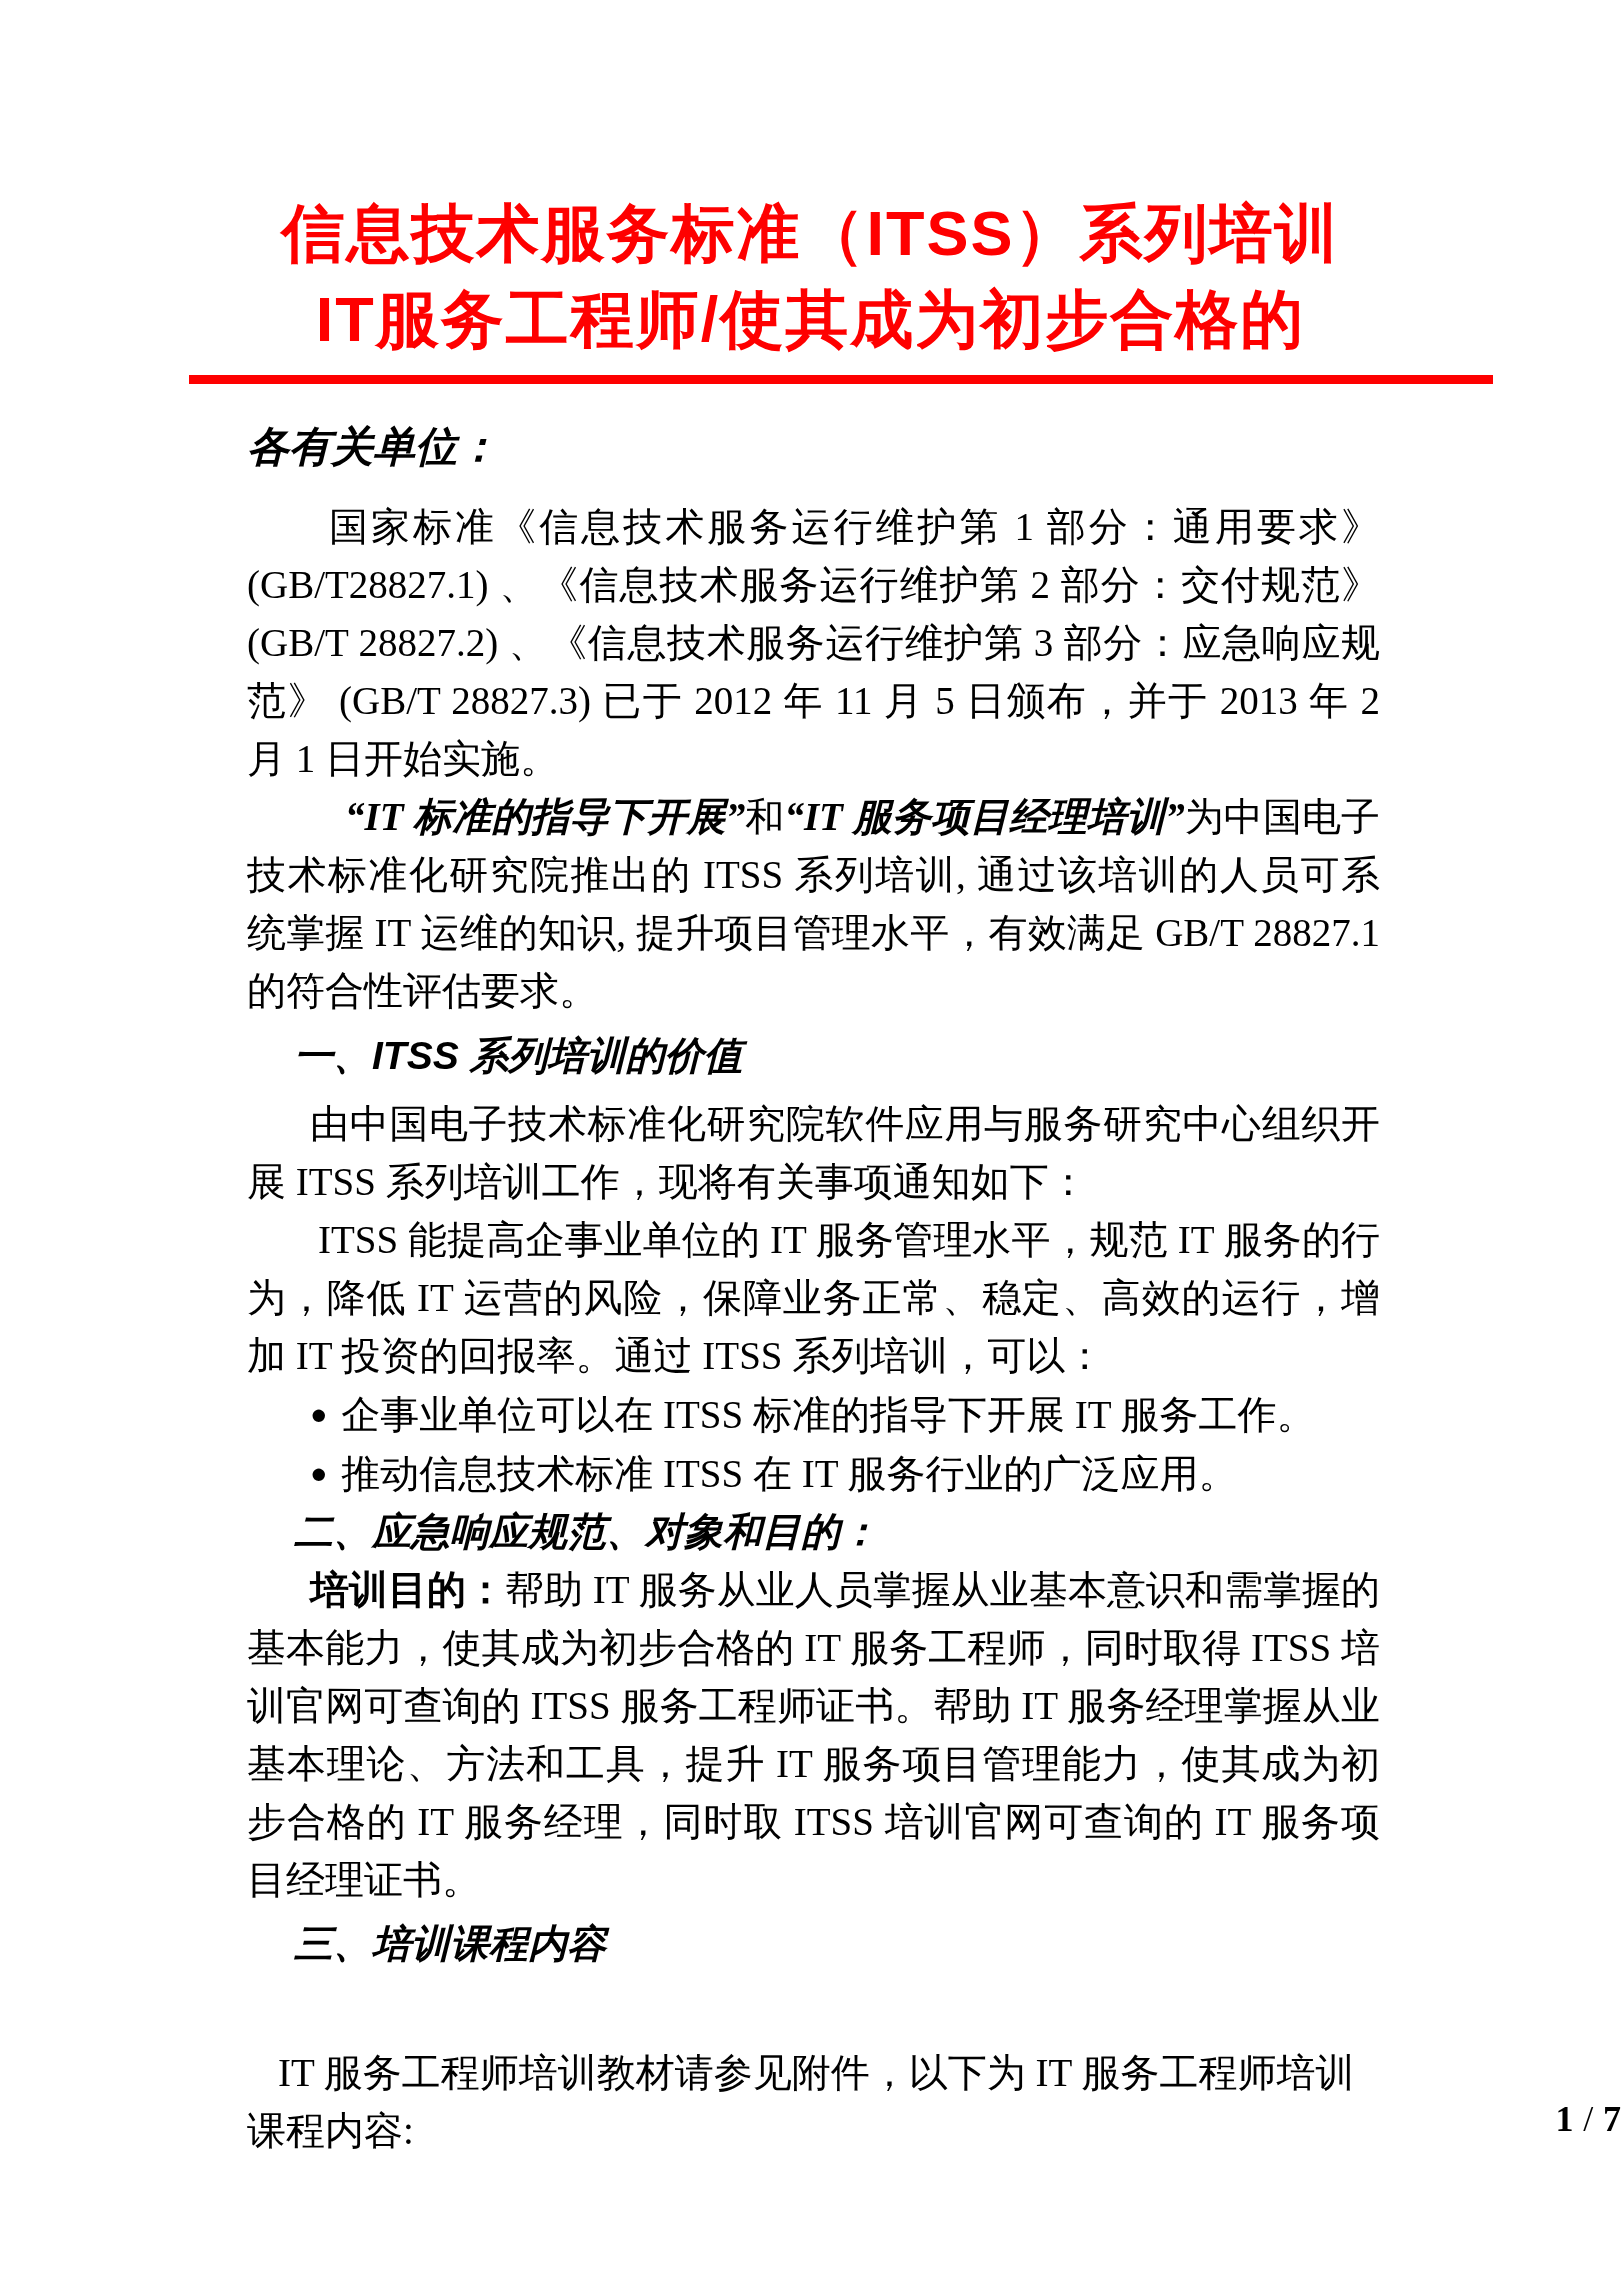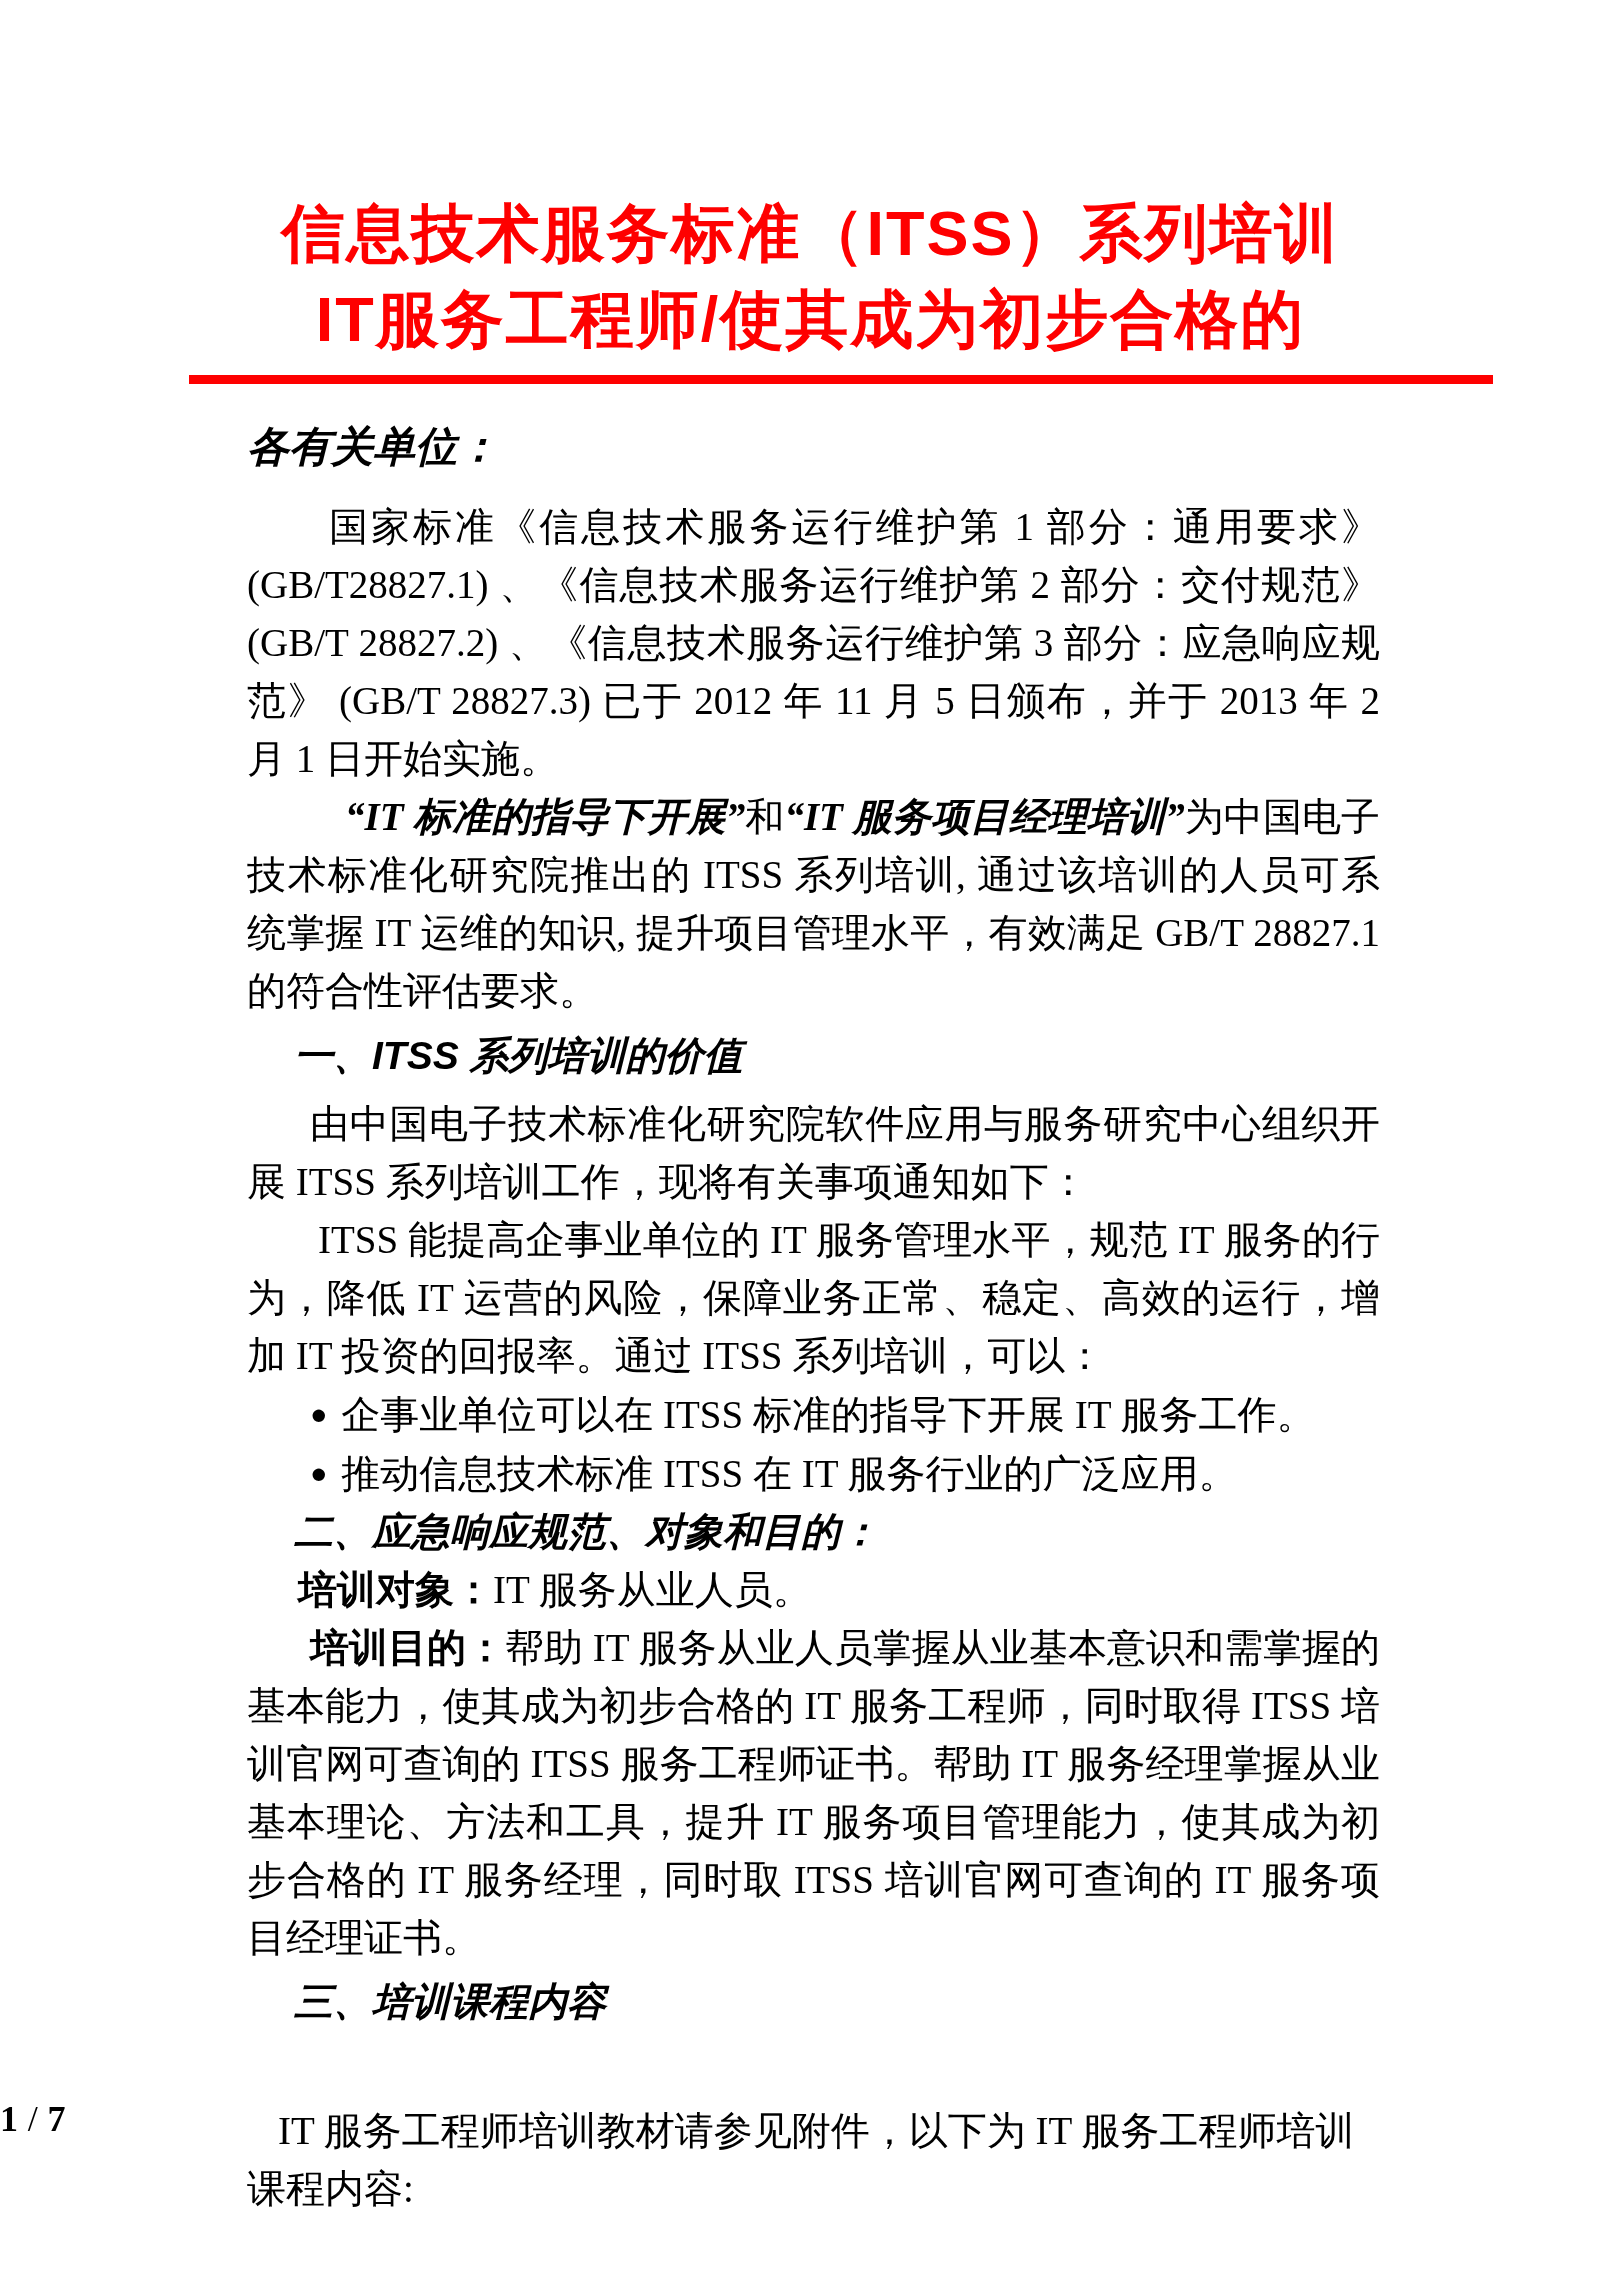--- a/index.html
+++ b/index.html
@@ -56,21 +56,21 @@
   .ind-84{text-indent:82px;}
   .ind-100{text-indent:98px;}
   .mt-6{margin-top:5.9px;}
   .mt-8{margin-top:7.8px;}
   .mt-10{margin-top:9.8px;}
   .mt-22{margin-top:21.6px;}
   .spacer{height:71px;}
   
   .page-footer{
     position:absolute;left:0;right:0;top:2098px;
-    text-align:left;
+    text-align:right;
     font-size:36px;line-height:43px;
     color:#000;
   }
   .page-footer .num{font-weight:bold;}
   .page-footer .sep{font-weight:normal;padding:0 9.8px;}
 </style>
 </head>
 <body>
 
 <div class="page" style="background: #ffffff;">
@@ -85,21 +85,20 @@
   <div class="doc-body">
       <div class="blk sal "><span class="run-b">各有关单位：</span></div>
       <div class="blk ind-84 mt-22"><span>国家标准《信息技术服务运行维护第 1 部分：通用要求》(GB/T28827.1) 、《信息技术服务运行维护第 2 部分：交付规范》 (GB/T 28827.2) 、《信息技术服务运行维护第 3 部分：应急响应规范》 (GB/T 28827.3) 已于 2012 年 11 月 5 日颁布，并于 2013 年 2 月 1 日开始实施。</span></div>
       <div class="blk ind-100"><span class="run-b">“IT 标准的指导下开展”</span><span>和</span><span class="run-b">“IT 服务项目经理培训”</span><span>为中国电子技术标准化研究院推出的 ITSS 系列培训, 通过该培训的人员可系统掌握 IT 运维的知识, 提升项目管理水平，有效满足 GB/T 28827.1 的符合性评估要求。</span></div>
       <div class="blk blk-h ind-48 mt-8"><span class="run-b">一、ITSS 系列培训的价值</span></div>
       <div class="blk ind-64 mt-10"><span>由中国电子技术标准化研究院软件应用与服务研究中心组织开展 ITSS 系列培训工作，现将有关事项通知如下：</span></div>
       <div class="blk ind-72"><span>ITSS 能提高企事业单位的 IT 服务管理水平，规范 IT 服务的行为，降低 IT 运营的风险，保障业务正常、稳定、高效的运行，增加 IT 投资的回报率。通过 ITSS 系列培训，可以：</span></div>
       <div class="blk ind-64"><span class="bullet-icon">●</span><span>企事业单位可以在 ITSS 标准的指导下开展 IT 服务工作。</span></div>
       <div class="blk ind-64"><span class="bullet-icon">●</span><span>推动信息技术标准 ITSS 在 IT 服务行业的广泛应用。</span></div>
       <div class="blk blk-h ind-48"><span class="run-b">二、应急响应规范、对象和目的：</span></div>
-      <div class="blk ind-52"><span class="run-h">培训对象：</span><span>IT 服务从业人员。</span></div>
       <div class="blk ind-64"><span class="run-h">培训目的：</span><span>帮助 IT 服务从业人员掌握从业基本意识和需掌握的基本能力，使其成为初步合格的 IT 服务工程师，同时取得 ITSS 培训官网可查询的 ITSS 服务工程师证书。帮助 IT 服务经理掌握从业基本理论、方法和工具，提升 IT 服务项目管理能力，使其成为初步合格的 IT 服务经理，同时取 ITSS 培训官网可查询的 IT 服务项目经理证书。</span></div>
       <div class="blk blk-h ind-48 mt-6"><span class="run-b">三、培训课程内容</span></div>
       <div class="spacer "></div>
       <div class="blk ind-32 align-left"><span>IT 服务工程师培训教材请参见附件，以下为 IT 服务工程师培训课程内容:</span></div>
     </div>
 
   <div class="page-footer">
     <span class="num">1</span><span class="sep">/</span><span class="num">7</span>
   </div>
 

